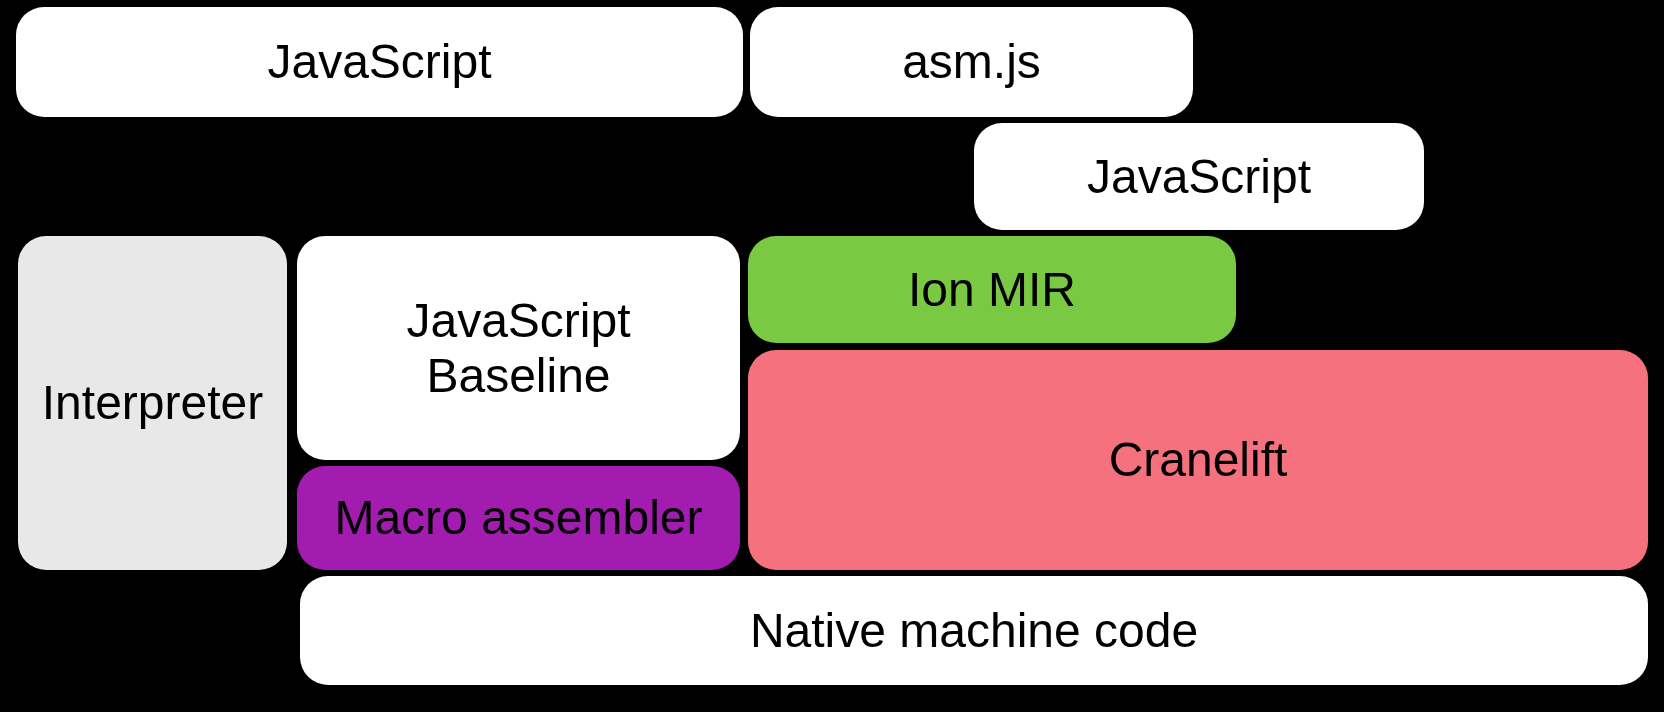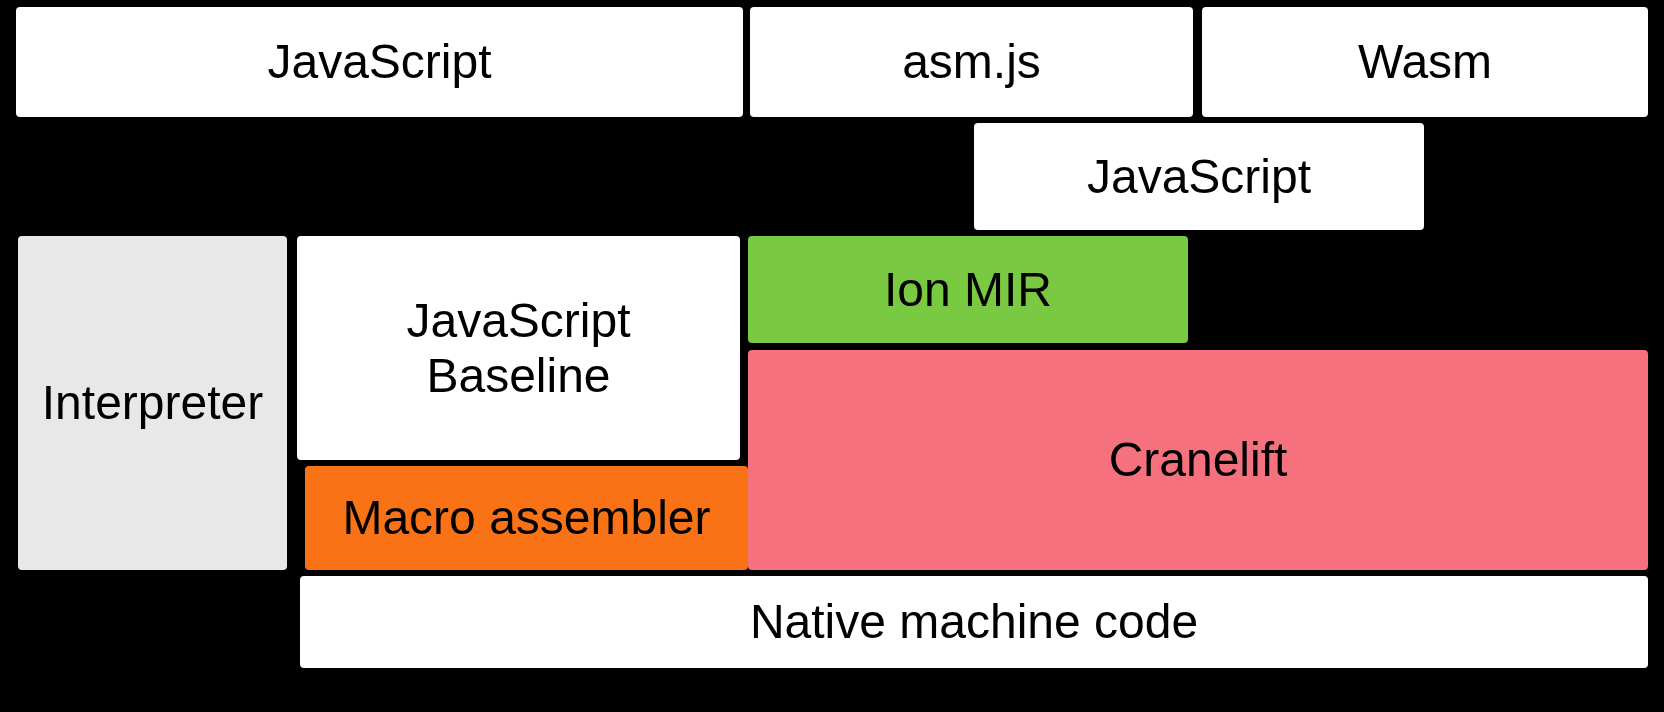--- a/index.html
+++ b/index.html
@@ -13,60 +13,59 @@
     height: 712px;
     background: #000000;
     overflow: hidden;
     font-family: "Liberation Sans", sans-serif;
   }
   .box {
     position: absolute;
     box-sizing: border-box;
     background: #ffffff;
     color: #000000;
-    border-radius: 4px;
+    border-radius: 28px;
     display: flex;
     align-items: center;
     justify-content: center;
     text-align: center;
     font-size: 48px;
     line-height: 1.15;
     white-space: pre-line;
   }
   
   #b-javascript          { left: 16px;   top: 7px;   width: 727px;  height: 110px; }
   #b-asm-js              { left: 750px;  top: 7px;   width: 443px;  height: 110px; }
   #b-wasm                { left: 1202px; top: 7px;   width: 446px;  height: 110px; }
   #b-javascript-bytecode { left: 16px;   top: 123px; width: 951px;  height: 107px; }
   #b-baldrmonkey         { left: 974px;  top: 123px; width: 450px;  height: 107px; }
   #b-interpreter         { left: 18px;   top: 236px; width: 269px;  height: 334px; }
   #b-javascript-baseline { left: 297px;  top: 236px; width: 443px;  height: 224px; }
-  #b-ion-mir             { left: 748px;  top: 236px; width: 440px;  height: 107px; }
+  #b-ion-mir             { left: 748px;  top: 236px; width: 488px;  height: 107px; }
   #b-macro-assembler     { left: 297px;  top: 466px; width: 443px;  height: 104px; }
   #b-cranelift           { left: 748px;  top: 350px; width: 900px;  height: 220px; }
-  #b-native-machine-code { left: 300px;  top: 576px; width: 1348px; height: 92px; }
+  #b-native-machine-code { left: 300px;  top: 576px; width: 1348px; height: 109px; }
 </style>
 </head>
 <body>
 
 <div id="canvas" style="background: rgb(0, 0, 0);">
   <div id="b-javascript" class="box" style="background: rgb(255, 255, 255);">JavaScript</div>
 
   <div id="b-asm-js" class="box" style="background: rgb(255, 255, 255); text-align: right;">asm.js</div>
 
-  <div id="b-wasm" class="box" style="background: rgb(255, 255, 255);">Wasm</div>
 
 
   <div id="b-baldrmonkey" class="box" style="background: rgb(255, 255, 255);">JavaScript</div>
 
   <div id="b-interpreter" class="box" style="background: rgb(232, 232, 232);">Interpreter</div>
 
   <div id="b-javascript-baseline" class="box" style="background: rgb(255, 255, 255);">JavaScript
 Baseline</div>
 
   <div id="b-ion-mir" class="box" style="background: rgb(122, 201, 67);">Ion MIR</div>
 
-  <div id="b-macro-assembler" class="box" style="background: #f97316; margin-left: 8px;">Macro assembler</div>
+  <div id="b-macro-assembler" class="box" style="background: #a21caf;">Macro assembler</div>
 
   <div id="b-cranelift" class="box" style="background: rgb(244, 113, 125);">Cranelift</div>
 
   <div id="b-native-machine-code" class="box" style="background: rgb(255, 255, 255);">Native machine code</div>
 </div>
 
 </body></html>

